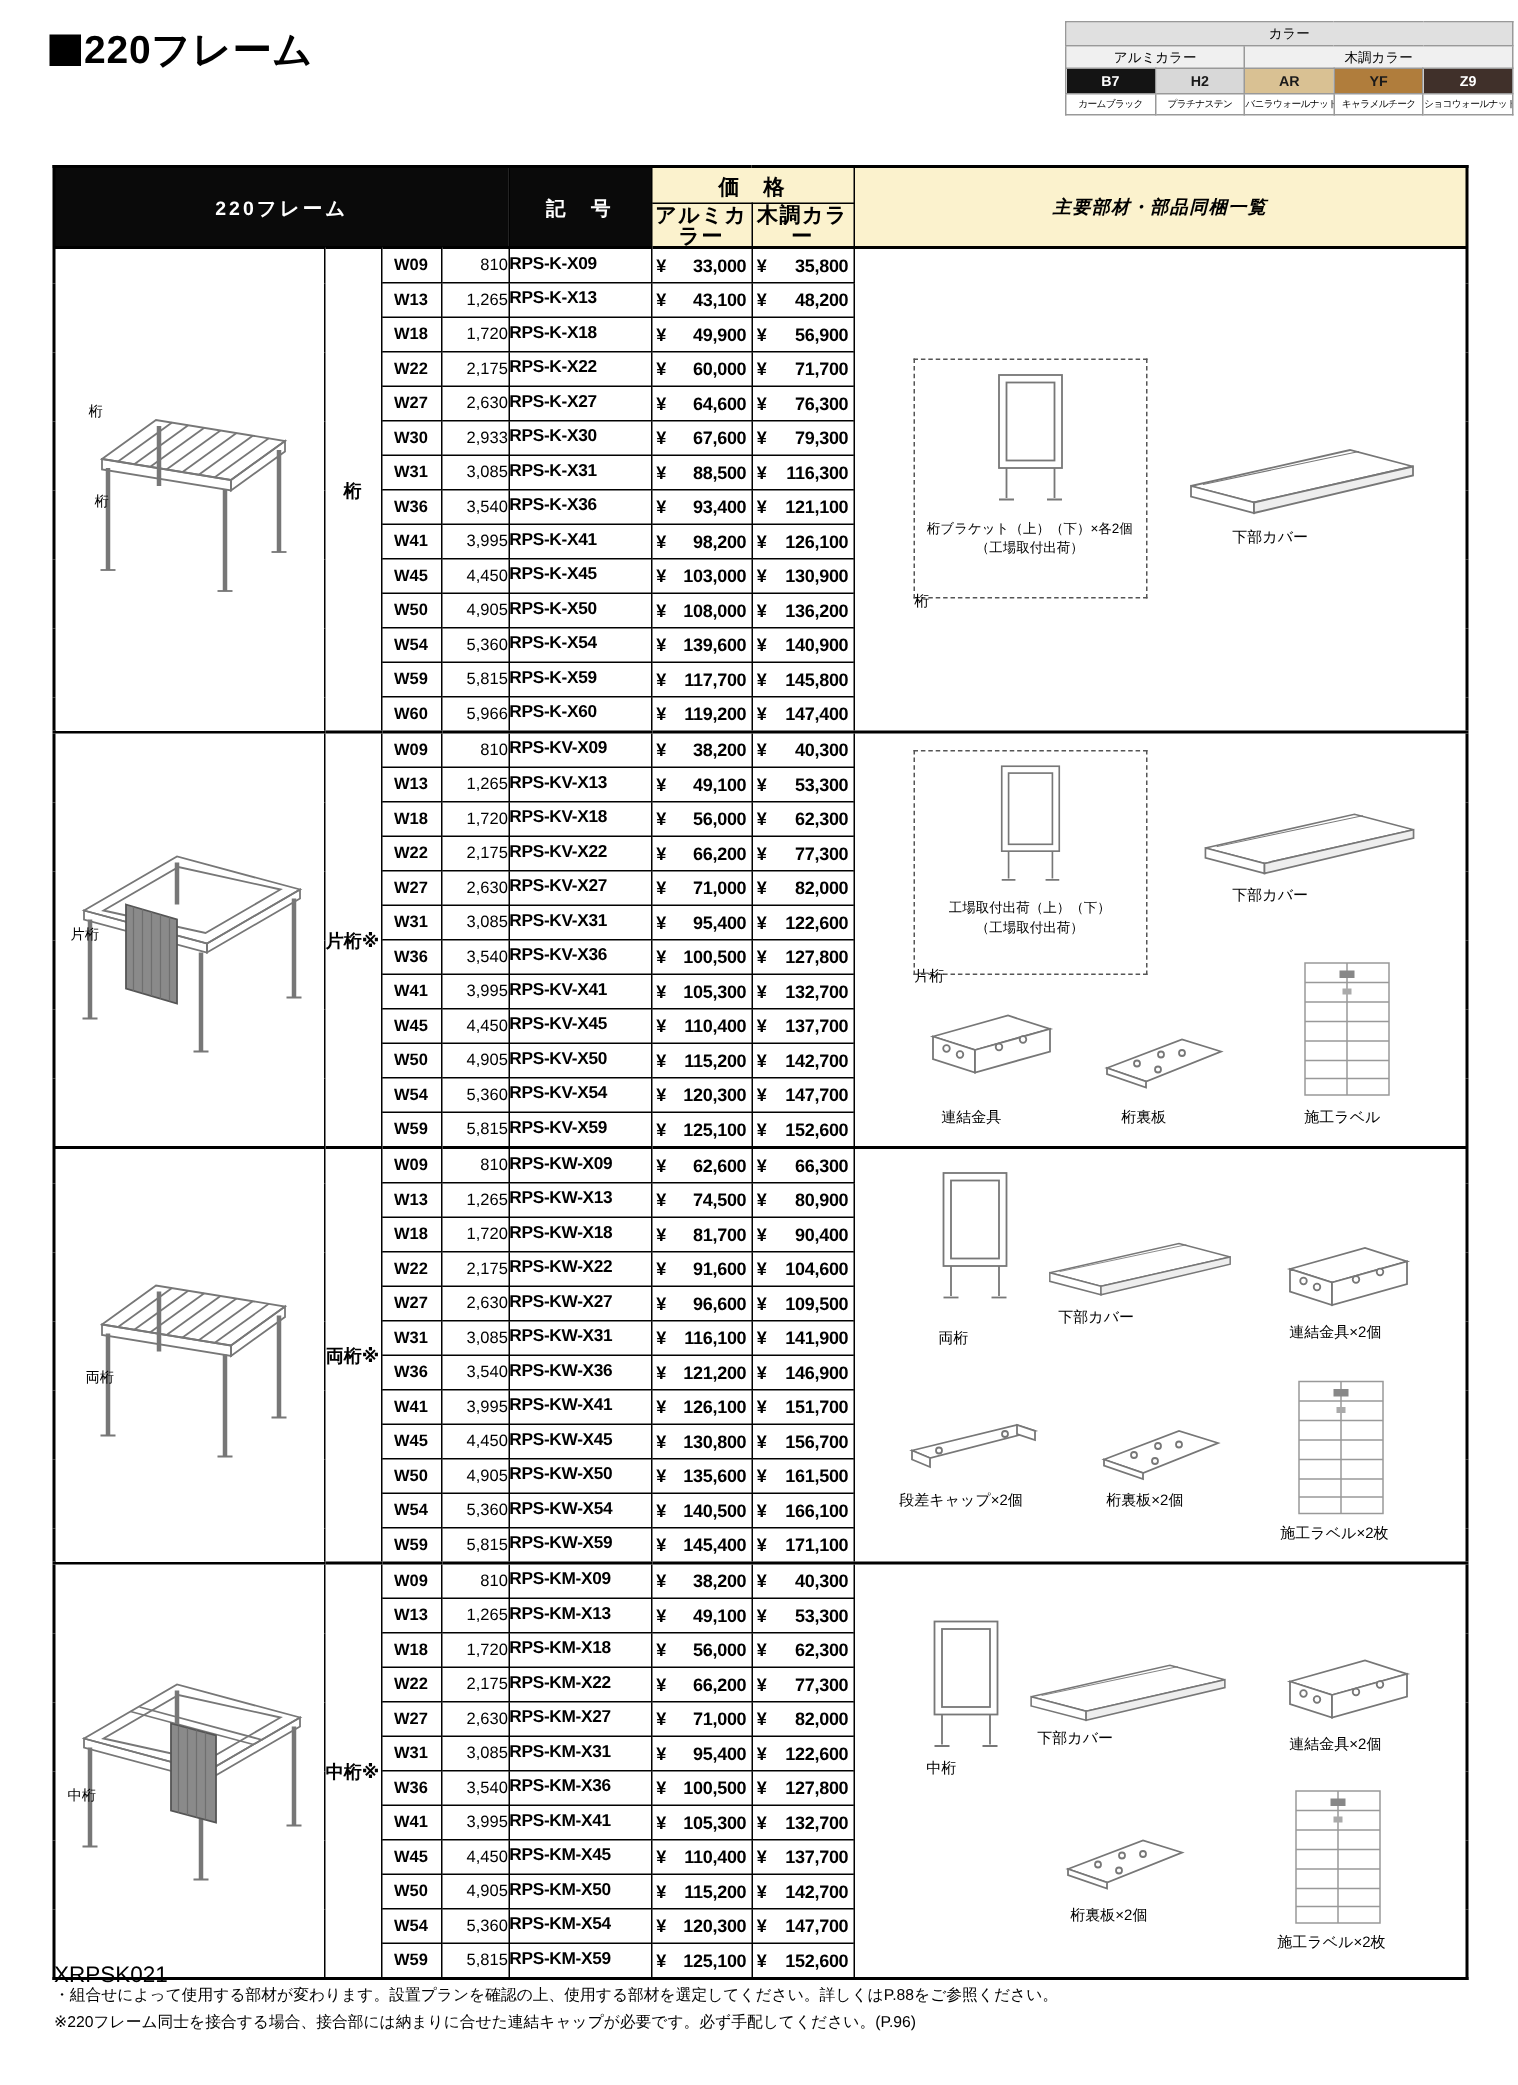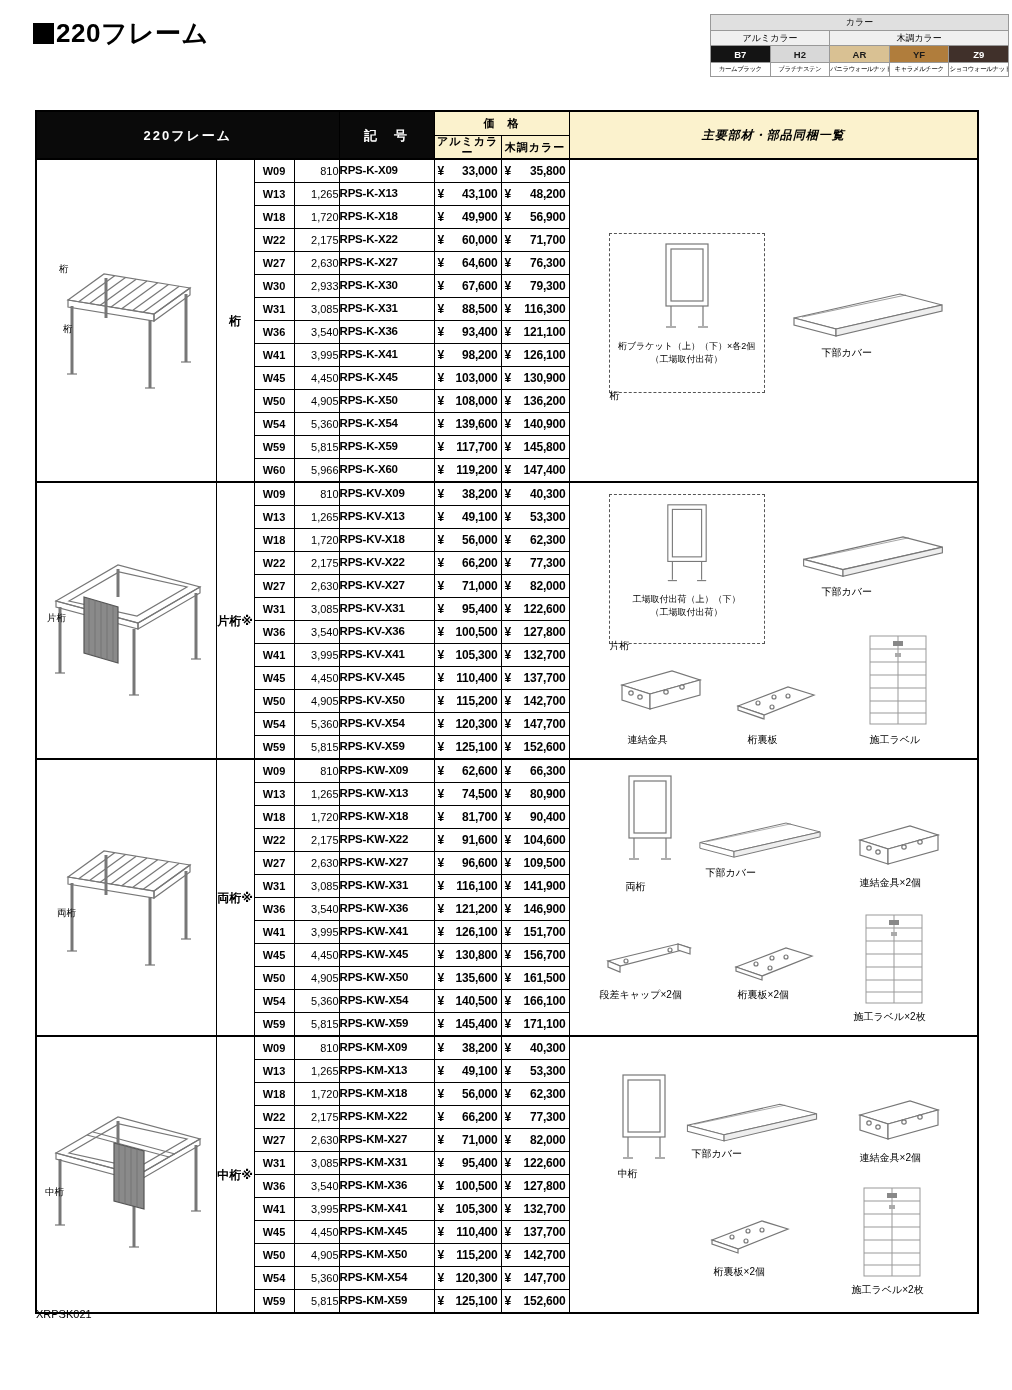--- a/index.html
+++ b/index.html
@@ -15,40 +15,40 @@
   .legend td{border:1px solid #999;text-align:center;vertical-align:middle;overflow:hidden;white-space:nowrap;padding:0;}
   .lg-title{background:#e0e0e0;height:15px;font-size:9px;}
   .lg-group{background:#f0f0f0;height:14px;font-size:9px;}
   .lg-swatch{height:16px;font-size:9.5px;font-weight:bold;}
   .lg-name{height:13px;font-size:6.5px;letter-spacing:-.5px;}
 
   table.main-table{position:absolute;left:35px;top:110px;width:942px;border-collapse:collapse;table-layout:fixed;border:2px solid #000;}
   .main-table th,.main-table td{border:1px solid #000;padding:0;line-height:1;}
   .main-table thead th{font-weight:bold;text-align:center;vertical-align:middle;}
   .th-black{background:#0a0a0a;color:#fff;font-size:13px;letter-spacing:2px;border:1px solid #444;}
-  .th-cream{background:#fbf2cd;font-size:11px;letter-spacing:1px;}
+  .th-cream{background:#fbf2cd;font-size:14px;letter-spacing:1px;}
   .th-price{height:23px;}
   .th-parts{font-size:12px;letter-spacing:1px;font-style:italic;}
   .main-table tbody td{height:22px;vertical-align:middle;}
   .main-table tbody tr:first-child td{border-top:2px solid #000;}
   .illus-cell{position:relative;background:#fff;}
   .sec-label{text-align:center;font-weight:bold;font-size:12px;white-space:nowrap;}
   .w-cell{text-align:center;font-weight:bold;font-size:11px;}
   .width-cell{text-align:right;font-size:11px;padding-right:6px;}
   .code-cell{font-weight:bold;font-size:11.5px;padding-left:2px;letter-spacing:-.2px;white-space:nowrap;}
   .price-flex{display:flex;justify-content:space-between;align-items:center;padding:0 3px;font-weight:bold;font-size:12px;letter-spacing:-.2px;}
   .parts-cell{position:relative;}
   .parts-wrap,.illus-wrap{position:absolute;top:0;left:0;right:0;bottom:0;}
   .illus-svg{position:absolute;left:50%;top:50%;transform:translate(-50%,-50%);}
   .illus-tag{position:absolute;font-size:9.5px;}
   .part-fig{position:absolute;}
   .part-label{position:absolute;font-size:10px;white-space:nowrap;}
   .dash-box{position:absolute;border:1px dashed #555;display:flex;flex-direction:column;align-items:center;padding-top:8px;}
   .dash-note{font-size:9px;line-height:1.4;text-align:center;margin-top:6px;}
-  .footer-code{position:absolute;left:36px;top:1308px;font-size:11px;}
+  .footer-code{position:absolute;left:36px;top:1308px;font-size:15px;}
   .notes{position:absolute;left:36px;top:1322px;font-size:10.5px;line-height:1.7;}
 </style>
 </head>
 <body>
 
 <svg width="0" height="0" style="position:absolute" aria-hidden="true">
   <defs>
     <g id="sym-cover" stroke="#777" fill="#fff" stroke-width="1.2">
       <path d="M6,30 L112,6 L154,17 L48,41 Z"></path>
       <path d="M6,30 L48,41 L48,48 L6,37 Z"></path>
@@ -1213,13 +1213,15 @@
             <span class="yen">¥</span>
             <span class="amt">152,600</span>
           </div>
         </td>
       </tr>
     </tbody>
 </table>
 
 <div class="footer-code">XRPSK021</div>
 <div class="notes">
+  <div>・組合せによって使用する部材が変わります。設置プランを確認の上、使用する部材を選定してください。詳しくはP.88をご参照ください。</div>
+  <div>※220フレーム同士を接合する場合、接合部には納まりに合せた連結キャップが必要です。必ず手配してください。(P.96)</div>
 </div>
 
 </body></html>

